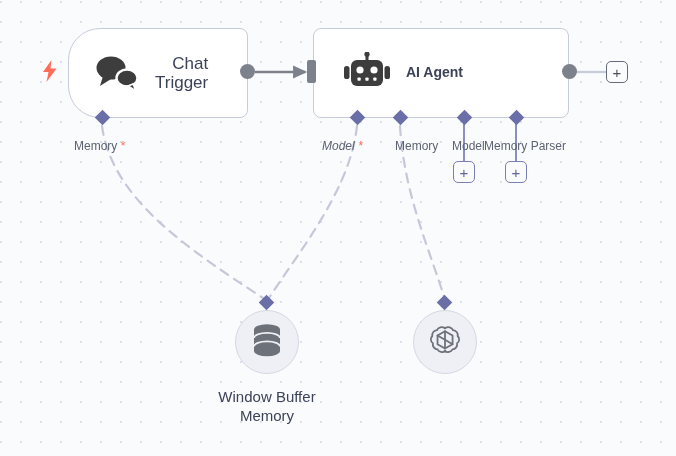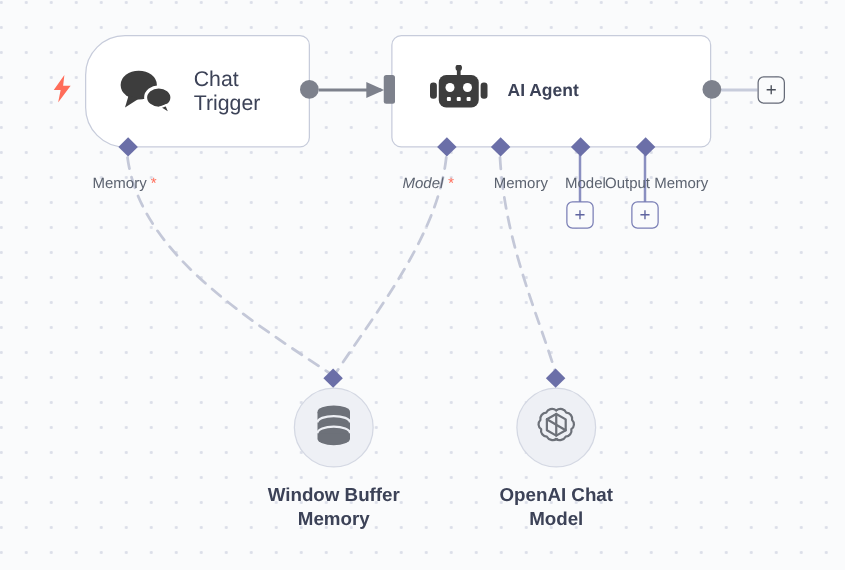--- a/index.html
+++ b/index.html
@@ -60,20 +60,21 @@
     display: flex;
     flex-direction: column;
     justify-content: center;
     line-height: 1.12;
   }
   .node-title {
     font-size: 17px;
     color: #3c4257;
     font-weight: 400;
     white-space: pre-line;
+    text-align: right;
   }
   .node-title.bold {
     font-weight: 700;
     font-size: 14px;
   }
   .node-subtitle {
     font-size: 13.5px;
     color: #909399;
     font-weight: 400;
     margin-top: 2px;
@@ -92,21 +93,20 @@
     align-items: center;
     justify-content: center;
   }
   .circle-label {
     position: absolute;
     text-align: center;
     font-size: 15px;
     color: #3c4257;
     line-height: 1.25;
     white-space: pre-line;
-    font-weight: bold;
   }
 
   
   .diamond {
     position: absolute;
     width: 11px;
     height: 11px;
     background: #6b6fa8;
     transform: rotate(45deg);
   }
@@ -249,21 +249,21 @@
   <div class="diamond" style="left:352px; top:112px;"></div>
   <div class="diamond" style="left:395px; top:112px;"></div>
   <div class="diamond" style="left:459px; top:112px;"></div>
   <div class="diamond" style="left:511px; top:112px;"></div>
 
   <div class="port-label" style="left:322px; top:139px;font-style:italic;">
     <span>Model</span><span class="req"> *</span>
   </div>
   <div class="port-label" style="left:395px; top:139px;">Memory</div>
   <div class="port-label" style="left:452px; top:139px;">Model</div>
-  <div class="port-label" style="left:484px; top:139px;">Output Memory</div>
+  <div class="port-label" style="left:484px; top:139px;">Memory Parser</div>
 
   <div class="plus-btn purple" style="left:453px; top:161px;">+</div>
   <div class="plus-btn purple" style="left:505px; top:161px;">+</div>
 
   <div class="circle-node" style="left:235px; top:310px;">
     <div>
       <svg width="32" height="34" viewBox="0 0 32 34" xmlns="http://www.w3.org/2000/svg">
         <ellipse cx="16" cy="6.5" rx="13" ry="5.2" fill="#6d7179"></ellipse>
         <path d="M 3 6.5 L 3 15 A 13 5.2 0 0 0 29 15 L 29 6.5 Z" fill="#6d7179"></path>
         <ellipse cx="16" cy="15" rx="13" ry="5.2" fill="#6d7179" stroke="#eef0f5" stroke-width="1.8"></ellipse>
@@ -284,16 +284,14 @@
           <path d="M20 6.2 c3.6 -2.6 8.0 -1.0 9.4 2.2 c3.6 0.2 6.2 3.4 5.5 6.9 c2.6 2.4 2.3 6.6 -0.7 8.6 c0.8 3.5 -1.8 6.9 -5.4 7.1 c-1.7 3.1 -6.0 4.4 -9.4 2.0"></path>
           <path d="M20 6.2 c-3.6 -2.6 -8.0 -1.0 -9.4 2.2 c-3.6 0.2 -6.2 3.4 -5.5 6.9 c-2.6 2.4 -2.3 6.6 0.7 8.6 c-0.8 3.5 1.8 6.9 5.4 7.1 c1.7 3.1 6.0 4.4 9.4 2.0"></path>
           <path d="M11.2 14.6 l8.8 -5.0 l8.9 5.1 l0 10.2 l-8.9 5.1 l-8.8 -5.1 Z"></path>
           <path d="M20 9.6 l0 10.1 l8.9 5.2"></path>
           <path d="M11.2 14.6 l8.8 5.1 l0 10.3"></path>
         </g>
       </svg>
     </div>
   </div>
   <div class="diamond" style="left:439px; top:297px;"></div>
-  <div class="circle-label" style="left:365px; top:388px; width:160px;">OpenAI Chat
-Model</div>
 
 </div>
 
 </body></html>

